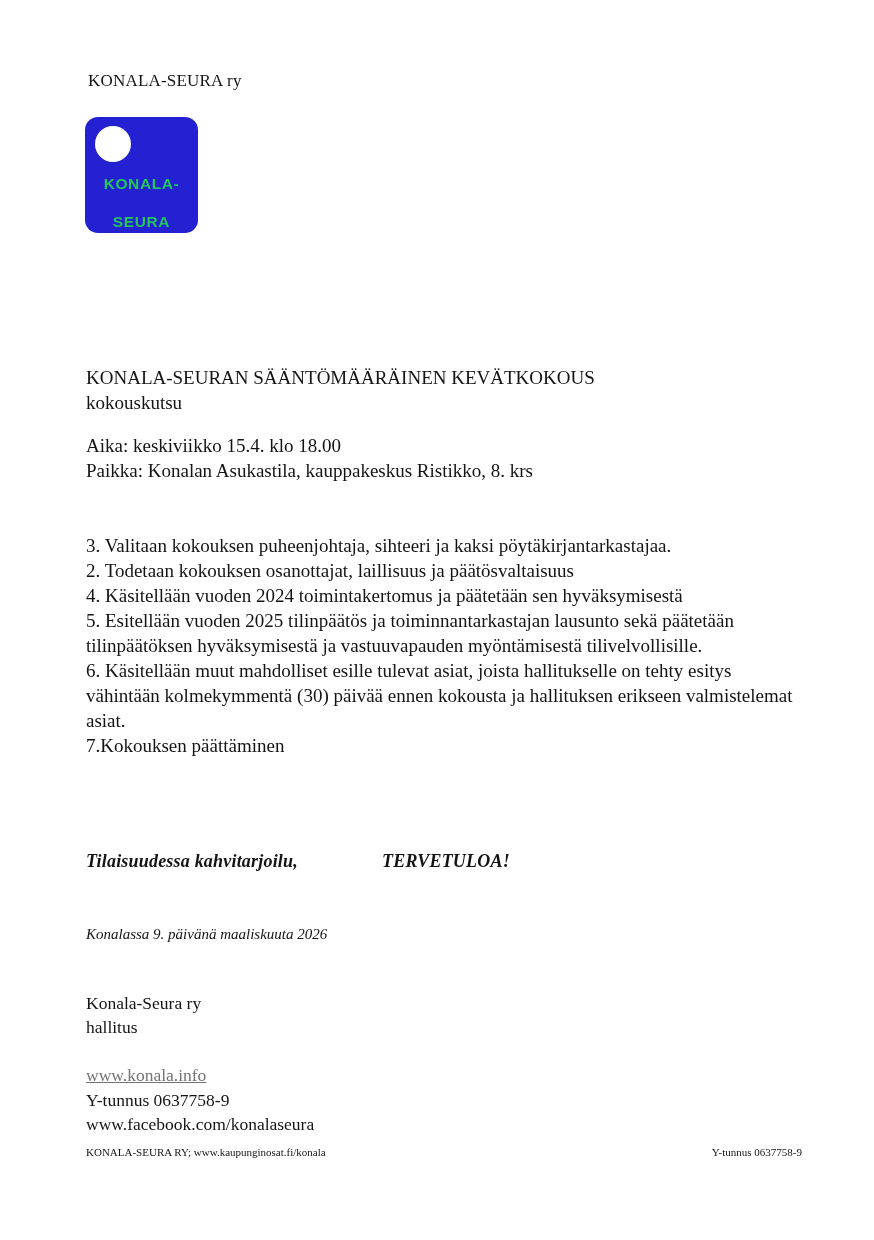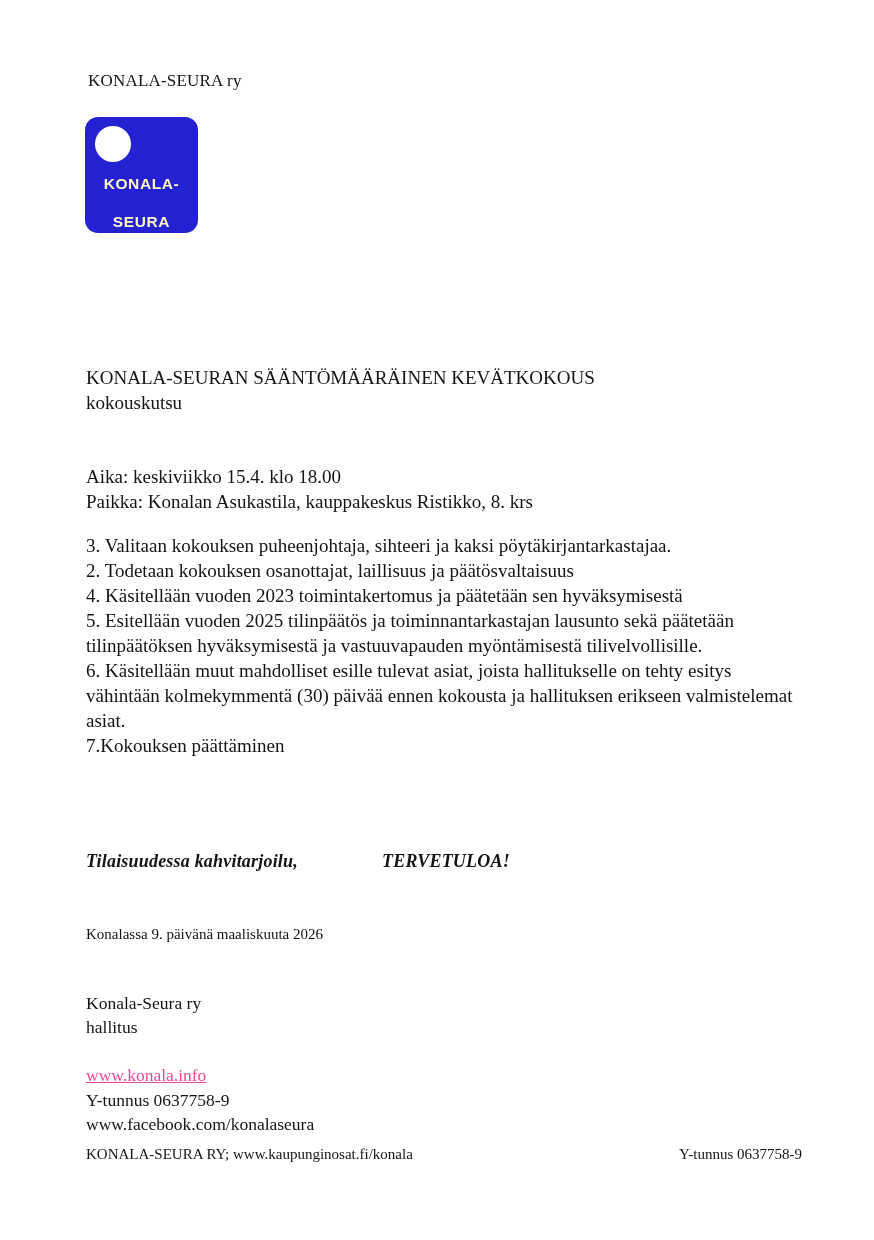--- a/index.html
+++ b/index.html
@@ -32,57 +32,57 @@
     background: #ffffff;
     border-radius: 50%;
   }
   #logo-text {
     left: 0; right: 0; top: 57px;
     text-align: center;
     font-family: "Liberation Sans", sans-serif;
     font-weight: bold;
     font-size: 15.5px;
     line-height: 19px;
-    color: #fef9c3;
+    color: #22c55e;
     letter-spacing: 0.6px;
     white-space: pre-line;
   }
 
   .body-text { font-size: 19px; line-height: 25px; }
 
   #title-block { left: 86px; top: 365px; }
-  #meta-block  { left: 86px; top: 464px; }
+  #meta-block  { left: 86px; top: 433px; }
   #agenda      { left: 86px; top: 533px; width: 712px; }
 
   #coffee-line {
     left: 86px; top: 851px;
     font-size: 18px;
     font-weight: bold;
     font-style: italic;
     letter-spacing: 0.2px;
   }
   #coffee-line .welcome { margin-left: 84px; }
 
-  #date-line { left: 86px; top: 926px; font-size: 15px; }
+  #date-line { left: 86px; top: 926px; font-size: 15px; font-style: italic; }
 
   #signature-block { left: 86px; top: 991px; font-size: 17.5px; line-height: 24px; }
 
   #links-block { left: 86px; top: 1063px; font-size: 17.5px; line-height: 24.5px; }
   #links-block a {
     color: #1b53c9;
     text-decoration: underline;
     cursor: pointer;
   }
 
   #footer-line {
     left: 86px; top: 1146px;
     width: 716px;
     display: flex;
     justify-content: space-between;
-    font-size: 15px;
+    font-size: 11px;
   }
 </style>
 </head>
 <body>
 
 <div class="abs" id="header-title">KONALA-SEURA ry</div>
 
 <div class="abs" id="logo" style="background: rgb(36, 33, 210);">
   <div class="abs" id="logo-circle"></div>
   <div class="abs" id="logo-text"><span>KONALA-</span><br>
@@ -95,39 +95,39 @@
 </div>
 
 <div class="abs body-text" id="meta-block">
   <div>Aika: keskiviikko 15.4. klo 18.00</div>
   <div>Paikka: Konalan Asukastila, kauppakeskus Ristikko, 8. krs</div>
 </div>
 
 <div class="abs body-text" id="agenda">
   <div>3. Valitaan kokouksen puheenjohtaja, sihteeri ja kaksi pöytäkirjantarkastajaa.</div>
   <div>2. Todetaan kokouksen osanottajat, laillisuus ja päätösvaltaisuus</div>
-  <div>4. Käsitellään vuoden 2023 toimintakertomus ja päätetään sen hyväksymisestä</div>
+  <div>4. Käsitellään vuoden 2024 toimintakertomus ja päätetään sen hyväksymisestä</div>
   <div>5. Esitellään vuoden 2025 tilinpäätös ja toiminnantarkastajan lausunto sekä päätetään tilinpäätöksen hyväksymisestä ja vastuuvapauden myöntämisestä tilivelvollisille.</div>
   <div>6. Käsitellään muut mahdolliset esille tulevat asiat, joista hallitukselle on tehty esitys vähintään kolmekymmentä (30) päivää ennen kokousta ja hallituksen erikseen valmistelemat asiat.</div>
   <div>7.Kokouksen päättäminen</div>
 </div>
 
 <div class="abs" id="coffee-line">
   <span>Tilaisuudessa kahvitarjoilu,</span><span class="welcome">TERVETULOA!</span>
 </div>
 
 <div class="abs" id="date-line">Konalassa 9. päivänä maaliskuuta 2026</div>
 
 <div class="abs" id="signature-block">
   <div>Konala-Seura ry</div>
   <div>hallitus</div>
 </div>
 
 <div class="abs" id="links-block">
-  <div><a style="color: #ec4899;">www.konala.info</a></div>
+  <div><a style="color: #737373;">www.konala.info</a></div>
   <div>Y-tunnus 0637758-9</div>
   <div>www.facebook.com/konalaseura</div>
 </div>
 
 <div class="abs" id="footer-line">
   <span>KONALA-SEURA RY; www.kaupunginosat.fi/konala</span>
   <span>Y-tunnus 0637758-9</span>
 </div>
 
 </body></html>

